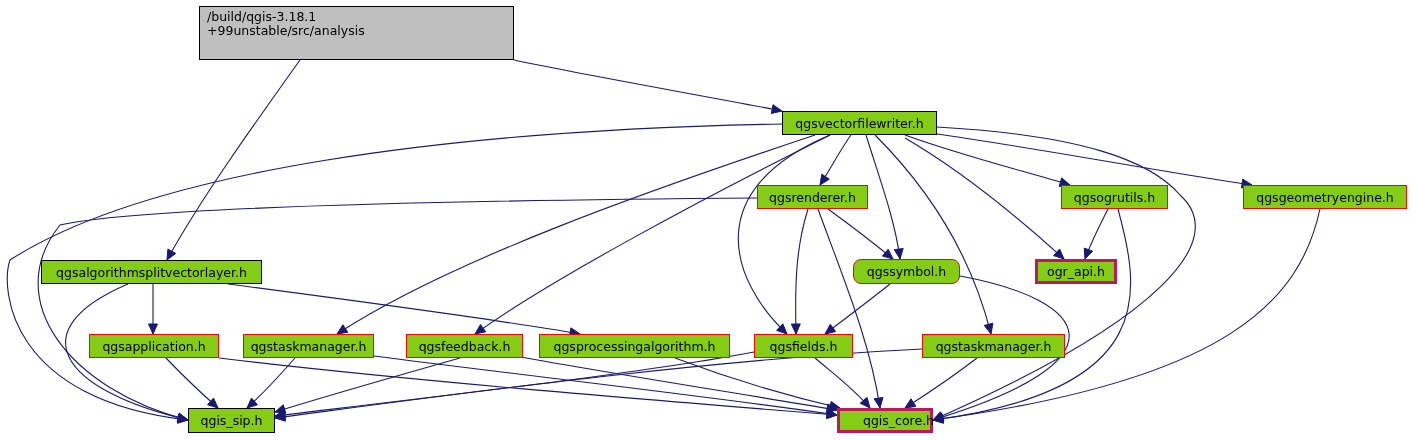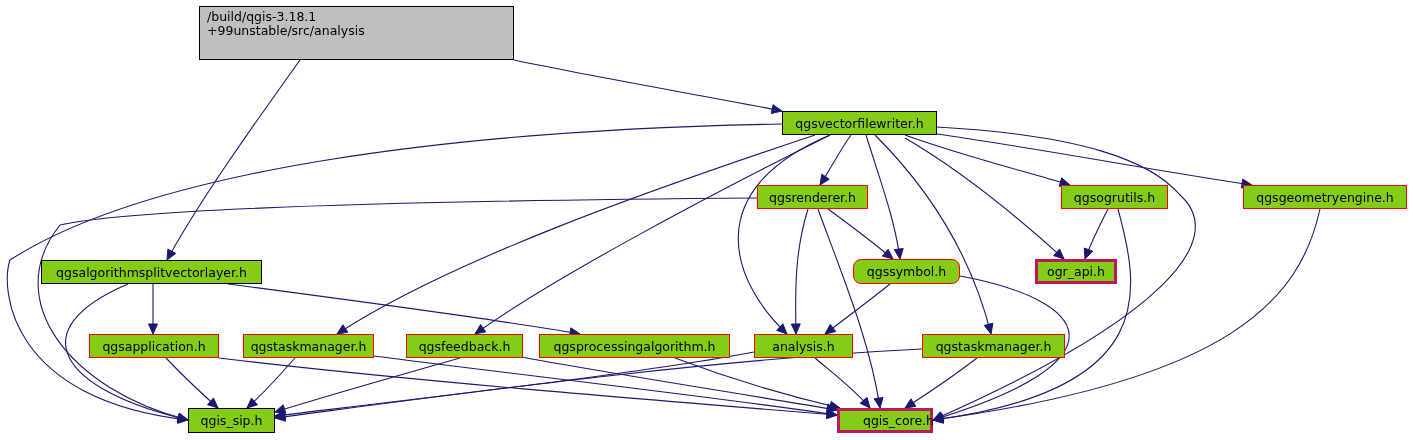--- a/index.html
+++ b/index.html
@@ -122,21 +122,21 @@
     <div class="node-box k-trunc" style="left: 243px; top: 334px; width: 131px; height: 24px;">
       <span>qgstaskmanager.h</span>
     </div>
     <div class="node-box k-trunc" style="left: 406px; top: 334px; width: 117px; height: 24px;">
       <span>qgsfeedback.h</span>
     </div>
     <div class="node-box k-trunc" style="left: 539px; top: 334px; width: 191px; height: 24px;">
       <span>qgsprocessingalgorithm.h</span>
     </div>
     <div class="node-box k-trunc" style="left: 754px; top: 334px; width: 99px; height: 24px;">
-      <span>analysis.h</span>
+      <span>qgsfields.h</span>
     </div>
     <div class="node-box k-trunc" style="left: 922px; top: 334px; width: 143px; height: 24px;">
       <span>qgstaskmanager.h</span>
     </div>
     <div class="node-box k-main" style="left: 188px; top: 408px; width: 87px; height: 25px;">
       <span>qgis_sip.h</span>
     </div>
     <div class="node-box k-ext" style="left: 837px; top: 408px; width: 96px; height: 25px; padding-left: 27px;">
       <span>qgis_core.h</span>
     </div>

